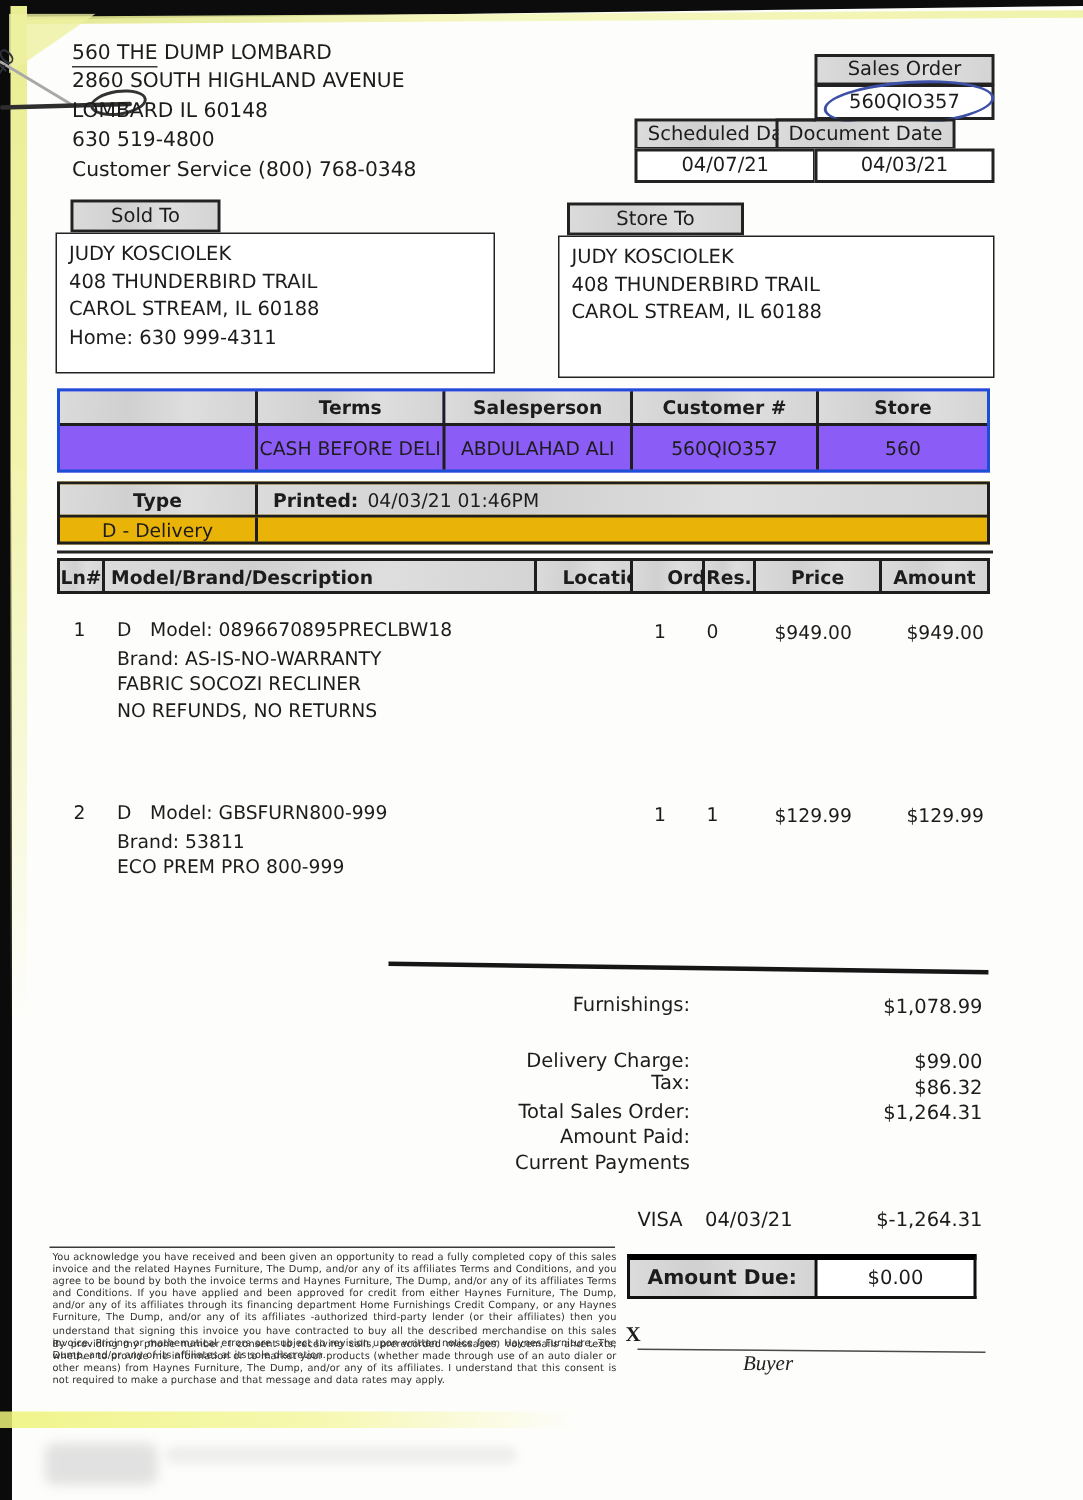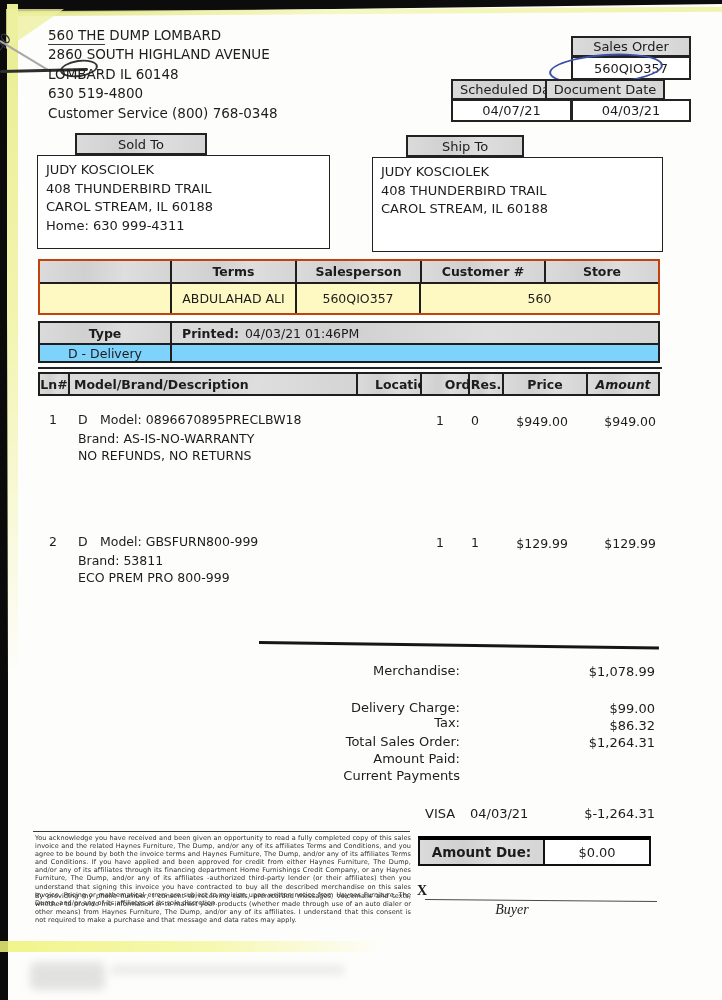--- a/index.html
+++ b/index.html
@@ -28,59 +28,59 @@
             background:linear-gradient(90deg,#eef377 0%,#f5f7a3 55%,rgba(255,255,255,0) 100%);}
   .ghost-blob1{left:30px;top:962px;width:75px;height:28px;background:#b9b9b9;
             filter:blur(4px);opacity:.4;border-radius:6px;}
   .ghost-blob2{left:110px;top:964px;width:235px;height:12px;background:#c4c4c4;
             filter:blur(3px);opacity:.25;border-radius:6px;}
   
   .store-header{left:48px;top:26px;font-size:13.5px;line-height:19.4px;}
   .store-prefix{border-bottom:1.5px solid #3a3a3a;padding-bottom:1px;}
   
   .cell{border:2px solid #222;box-sizing:border-box;display:flex;align-items:center;
-        justify-content:center;background:#fff;margin-left:28px;}
+        justify-content:center;background:#fff;}
   .gray{background:linear-gradient(93deg,#dbdbdb 0%,#d0d0d0 35%,#dedede 65%,#d4d4d4 100%);}
   .so-label{left:543px;top:36px;width:120px;height:21px;font-size:13px;}
   .so-value{left:543px;top:56px;width:120px;height:24px;font-size:13px;}
   .sched-label{left:423px;top:79px;width:121px;height:21px;font-size:13px;}
   .doc-label{left:517px;top:79px;width:120px;height:21px;font-size:13px;}
   .sched-value{left:423px;top:99px;width:121px;height:23px;font-size:13px;}
   .doc-value{left:543px;top:99px;width:120px;height:23px;font-size:13px;}
   .pen-ellipse{left:549px;top:54px;width:110px;height:26px;border:2.5px solid #3c50a8;
         border-radius:50%;transform:rotate(-4deg);}
   
-  .soldto-tab{left:47px;top:133px;width:132px;height:22px;font-size:13px;}
+  .soldto-tab{left:47px;top:133px;width:100px;height:22px;font-size:13px;}
   .shipto-tab{left:378px;top:135px;width:118px;height:22px;font-size:13px;}
   .soldto-box{left:37px;top:155px;width:293px;height:94px;border:1.5px solid #222;
         box-sizing:border-box;background:#fff;}
   .shipto-box{left:372px;top:157px;width:291px;height:95px;border:1.5px solid #222;
         box-sizing:border-box;background:#fff;}
   .addr{padding:5px 8px;font-size:13px;line-height:18.5px;}
   
-  .terms-table{left:38px;top:259px;width:622px;height:56px;border:2px solid #c2410c;
-        box-sizing:border-box;display:flex;flex-direction:column;background:#fef9c3;}
+  .terms-table{left:38px;top:259px;width:622px;height:56px;border:2px solid #1d4ed8;
+        box-sizing:border-box;display:flex;flex-direction:column;background:#8b5cf6;}
   .t-row{display:flex;flex:1;}
   .t-row.hdr{flex:0 0 21px;border-bottom:2px solid #1e1e1e;font-weight:bold;}
   .t-cell{border-right:2px solid #1e1e1e;box-sizing:border-box;display:flex;
         align-items:center;justify-content:center;font-size:12.5px;white-space:nowrap;}
   .t-cell:last-child{border-right:none;flex:1;}
   .tc0{width:132px;} .tc1{width:125px;} .tc2{width:125px;} .tc3{width:124px;}
   .type-table{left:38px;top:321px;width:622px;height:42px;border:2px solid #1e1e1e;
-        box-sizing:border-box;display:flex;flex-direction:column;background:#7dd3fc;}
+        box-sizing:border-box;display:flex;flex-direction:column;background:#eab308;}
   .type-table .t-row.hdr{flex:0 0 20px;}
   .printed-cell{justify-content:flex-start;padding-left:10px;font-weight:normal;}
   .printed-cell b{font-weight:bold;margin-right:6px;}
   
   .items-topline{left:38px;top:367px;width:624px;height:1.5px;background:#222;}
   .items-header{left:38px;top:372px;width:622px;height:24px;border:2px solid #1e1e1e;
         box-sizing:border-box;display:flex;font-weight:bold;background:#fff;}
   .ih{border-right:2px solid #1e1e1e;box-sizing:border-box;display:flex;align-items:center;
         justify-content:center;font-size:12.5px;white-space:nowrap;}
-  .ih:last-child{border-right:none;flex:1;font-style:italic;}
+  .ih:last-child{border-right:none;flex:1;}
   .ih0{width:30px;} .ih1{width:288px;justify-content:flex-start;padding-left:4px;}
   .ih2{width:64px;padding-left:32px;} .ih3{width:48px;padding-left:30px;} .ih4{width:34px;} .ih5{width:84px;}
   .item-row{left:38px;width:624px;height:72px;font-size:12.5px;}
   .i-ln{position:absolute;left:0;top:0;width:30px;text-align:center;}
   .i-type{position:absolute;left:40px;top:0;}
   .i-model{position:absolute;left:62px;top:0;white-space:nowrap;}
   .i-desc{position:absolute;left:40px;top:17.5px;line-height:17.5px;white-space:nowrap;}
   .i-ord{position:absolute;left:385px;top:1px;width:34px;text-align:center;}
   .i-res{position:absolute;left:420px;top:1px;width:34px;text-align:center;}
   .i-price{position:absolute;left:445px;top:2px;width:85px;text-align:right;}
@@ -144,39 +144,40 @@
   <div class="c cell gray soldto-tab">Sold To</div>
   <div class="c soldto-box">
     <div class="addr">
       <div>JUDY KOSCIOLEK</div>
       <div>408 THUNDERBIRD TRAIL</div>
       <div>CAROL STREAM, IL 60188</div>
       <div>Home: 630 999-4311</div>
     </div>
   </div>
 
-  <div class="c cell gray shipto-tab">Ship To</div>
+  <div class="c cell gray shipto-tab">Store To</div>
   <div class="c shipto-box">
     <div class="addr">
       <div>JUDY KOSCIOLEK</div>
       <div>408 THUNDERBIRD TRAIL</div>
       <div>CAROL STREAM, IL 60188</div>
     </div>
   </div>
 
   <div class="c terms-table">
     <div class="t-row hdr">
       <div class="t-cell tc0 gray"></div>
       <div class="t-cell tc1 gray">Terms</div>
       <div class="t-cell tc2 gray">Salesperson</div>
       <div class="t-cell tc3 gray">Customer #</div>
       <div class="t-cell gray">Store</div>
     </div>
     <div class="t-row">
       <div class="t-cell tc0"></div>
+      <div class="t-cell tc1">CASH BEFORE DELI</div>
       <div class="t-cell tc2">ABDULAHAD ALI</div>
       <div class="t-cell tc3">560QIO357</div>
       <div class="t-cell">560</div>
     </div>
   </div>
 
   <div class="c type-table">
     <div class="t-row hdr">
       <div class="t-cell tc0 gray">Type</div>
       <div class="t-cell gray printed-cell">
@@ -200,20 +201,21 @@
     <div class="ih ih5 gray">Price</div>
     <div class="ih gray">Amount</div>
   </div>
 
   <div class="c item-row" style="top:412px;">
     <div class="i-ln">1</div>
     <div class="i-type">D</div>
     <div class="i-model"><span>Model:</span> <span>0896670895PRECLBW18</span></div>
     <div class="i-desc">
       <div>Brand: AS-IS-NO-WARRANTY</div>
+      <div>FABRIC SOCOZI RECLINER</div>
       <div>NO REFUNDS, NO RETURNS</div>
     </div>
     <div class="i-ord">1</div>
     <div class="i-res">0</div>
     <div class="i-price">$949.00</div>
     <div class="i-amount">$949.00</div>
   </div>
 
   <div class="c item-row" style="top:534px;">
     <div class="i-ln">2</div>
@@ -223,21 +225,21 @@
       <div>Brand: 53811</div>
       <div>ECO PREM PRO 800-999</div>
     </div>
     <div class="i-ord">1</div>
     <div class="i-res">1</div>
     <div class="i-price">$129.99</div>
     <div class="i-amount">$129.99</div>
   </div>
 
   <div class="c totals-line"></div>
-  <div class="tot-label" style="top:663px;">Merchandise:</div>
+  <div class="tot-label" style="top:663px;">Furnishings:</div>
   <div class="tot-value" style="top:664px;">$1,078.99</div>
   <div class="tot-label" style="top:700px;">Delivery Charge:</div>
   <div class="tot-value" style="top:701px;">$99.00</div>
   <div class="tot-label" style="top:715px;">Tax:</div>
   <div class="tot-value" style="top:718px;">$86.32</div>
   <div class="tot-label" style="top:734px;">Total Sales Order:</div>
   <div class="tot-value" style="top:735px;">$1,264.31</div>
   <div class="tot-label" style="top:751px;">Amount Paid:</div>
   <div class="tot-label" style="top:768px;">Current Payments</div>
 

